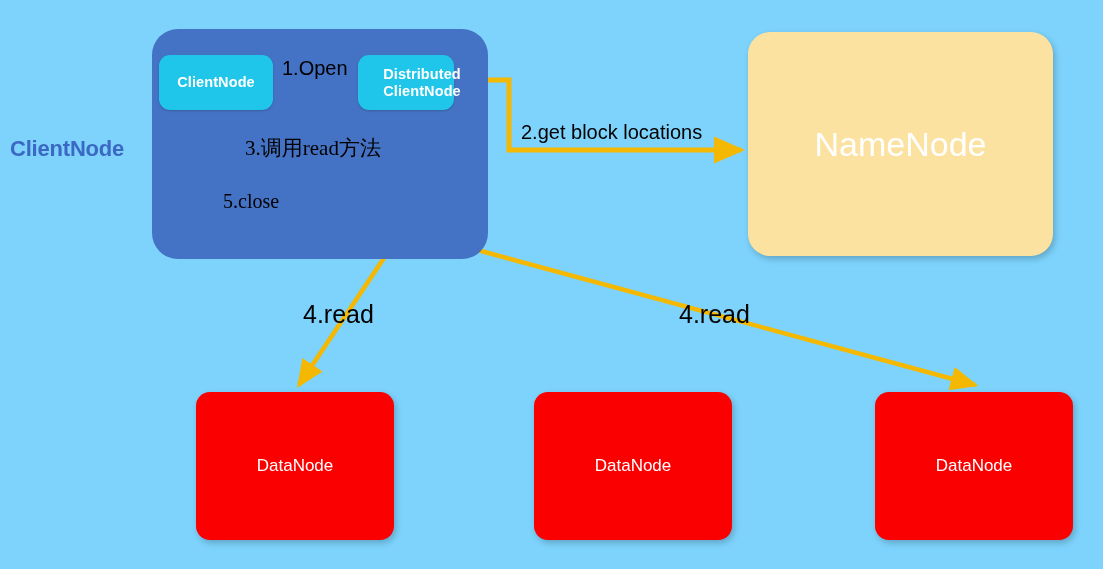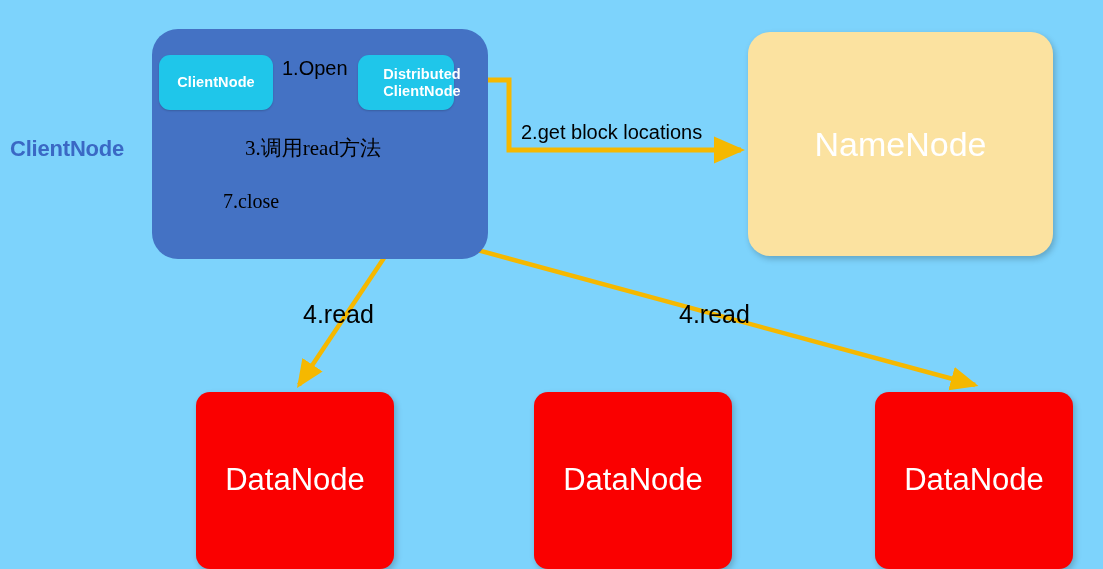--- a/index.html
+++ b/index.html
@@ -65,24 +65,24 @@
     background: #FBE2A0;
     border-radius: 22px;
     font-size: 34px;
     font-weight: 400;
     box-shadow: 2px 3px 6px rgba(0,0,0,.22);
   }
 
   .datanode {
     top: 392px;
     width: 198px;
-    height: 177px;
+    height: 148px;
     background: #FA0000;
     border-radius: 14px;
-    font-size: 31px;
+    font-size: 17px;
     font-weight: 400;
     box-shadow: 2px 3px 6px rgba(0,0,0,.22);
   }
   .datanode-1 { left: 196px; }
   .datanode-2 { left: 534px; }
   .datanode-3 { left: 875px; }
 
   
   .label {
     position: absolute;
@@ -162,15 +162,15 @@
   <div class="label label-open">1.Open</div>
 
   <div class="label label-getblock">2.get block locations</div>
 
   <div class="label label-read-cn">3.调用read方法</div>
 
   <div class="label label-read-l">4.read</div>
 
   <div class="label label-read-r">4.read</div>
 
-  <div class="label label-close">7.close</div>
+  <div class="label label-close">5.close</div>
 
 </div>
 
 </body></html>

